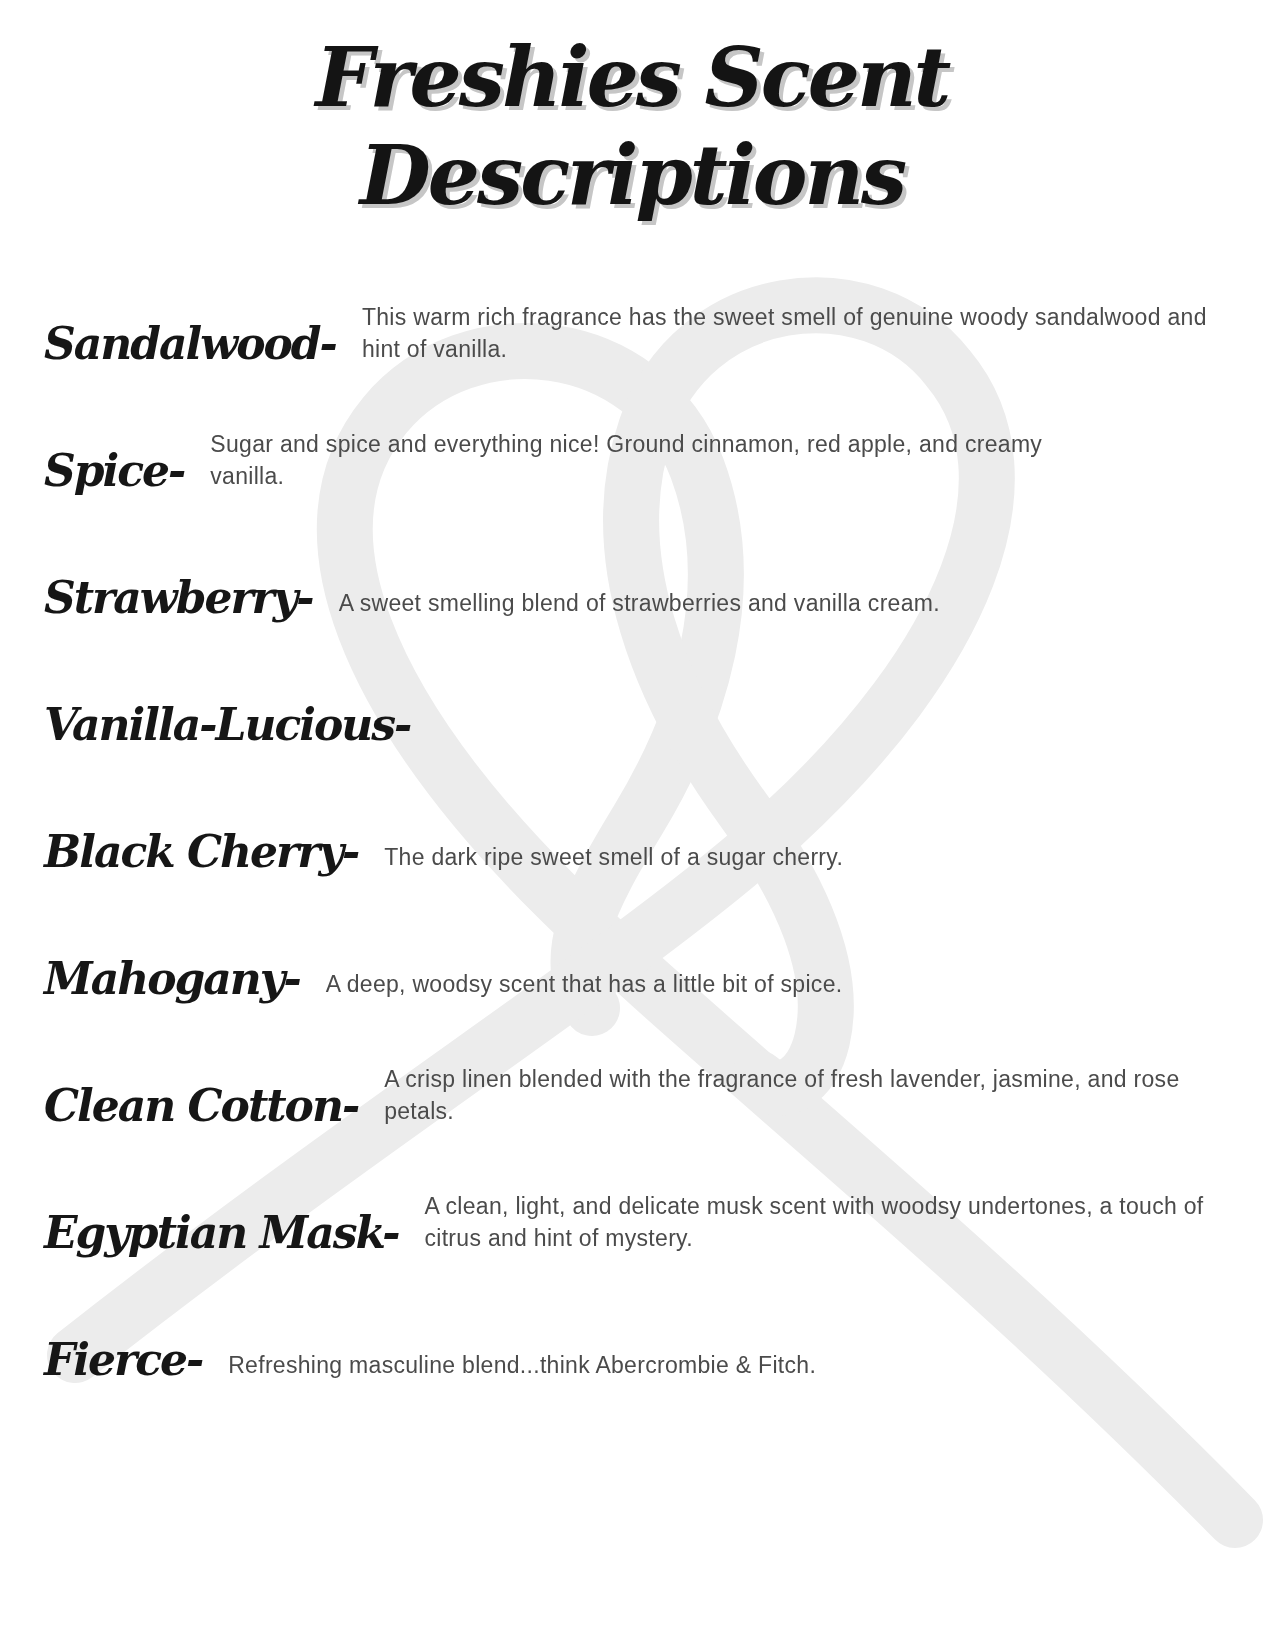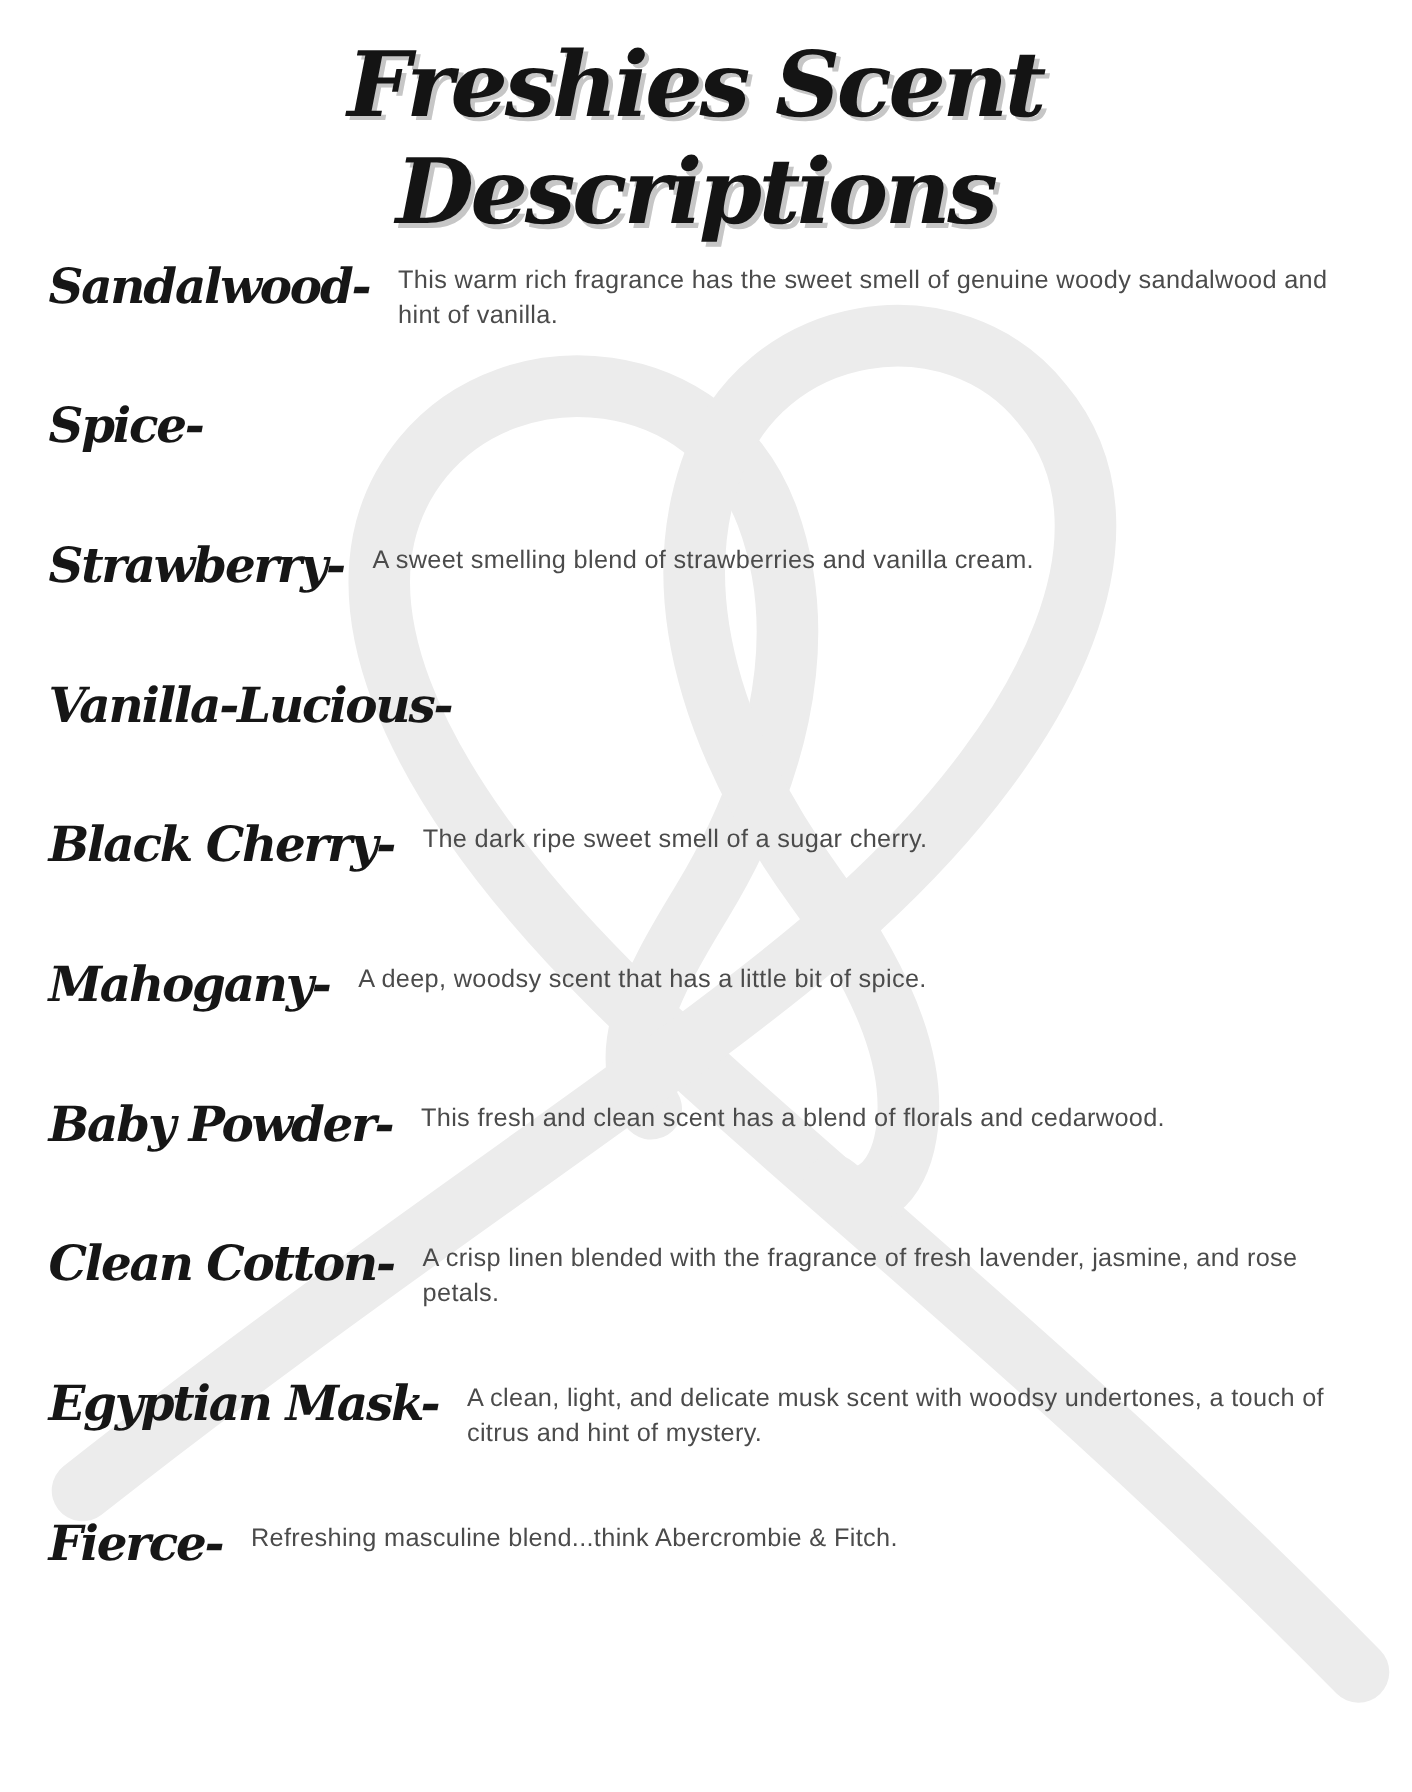--- a/index.html
+++ b/index.html
@@ -33,21 +33,21 @@
     font-weight: 700;
     font-size: 82px;
     letter-spacing: -3px;
     color: #141414;
     text-shadow: 4px 4px 0 #c6c6c6;
     margin-bottom: 14px;
     line-height: 1.2;
   }
   .row {
     display: flex;
-    align-items: flex-start;
+    align-items: flex-end;
     gap: 26px;
     min-height: 127px;
   }
   .scent-name {
     font-family: "DejaVu Serif", serif;
     font-style: italic;
     font-weight: 700;
     font-size: 44px;
     letter-spacing: -2px;
     color: #161616;
@@ -92,20 +92,21 @@
 
   <div class="title">Freshies Scent Descriptions</div>
 
   <div class="row">
     <span class="scent-name">Sandalwood-</span>
     <span class="scent-desc">This warm rich fragrance has the sweet smell of genuine woody sandalwood and hint of vanilla.</span>
   </div>
 
   <div class="row">
     <span class="scent-name">Spice-</span>
+    <span class="scent-desc">Sugar and spice and everything nice! Ground cinnamon, red apple, and creamy vanilla.</span>
   </div>
 
   <div class="row">
     <span class="scent-name">Strawberry-</span>
     <span class="scent-desc">A sweet smelling blend of strawberries and vanilla cream.</span>
   </div>
 
 
   <div class="row">
     <span class="scent-name">Vanilla-Lucious-</span>
@@ -114,24 +115,20 @@
   <div class="row">
     <span class="scent-name">Black Cherry-</span>
     <span class="scent-desc">The dark ripe sweet smell of a sugar cherry.</span>
   </div>
 
   <div class="row">
     <span class="scent-name">Mahogany-</span>
     <span class="scent-desc">A deep, woodsy scent that has a little bit of spice.</span>
   </div>
 
-  <div class="row">
-    <span class="scent-name">Baby Powder-</span>
-    <span class="scent-desc">This fresh and clean scent has a blend of florals and cedarwood.</span>
-  </div>
 
   <div class="row">
     <span class="scent-name">Clean Cotton-</span>
     <span class="scent-desc">A crisp linen blended with the fragrance of fresh lavender, jasmine, and rose petals.</span>
   </div>
 
   <div class="row">
     <span class="scent-name">Egyptian Mask-</span>
     <span class="scent-desc">A clean, light, and delicate musk scent with woodsy undertones, a touch of citrus and hint of mystery.</span>
   </div>

